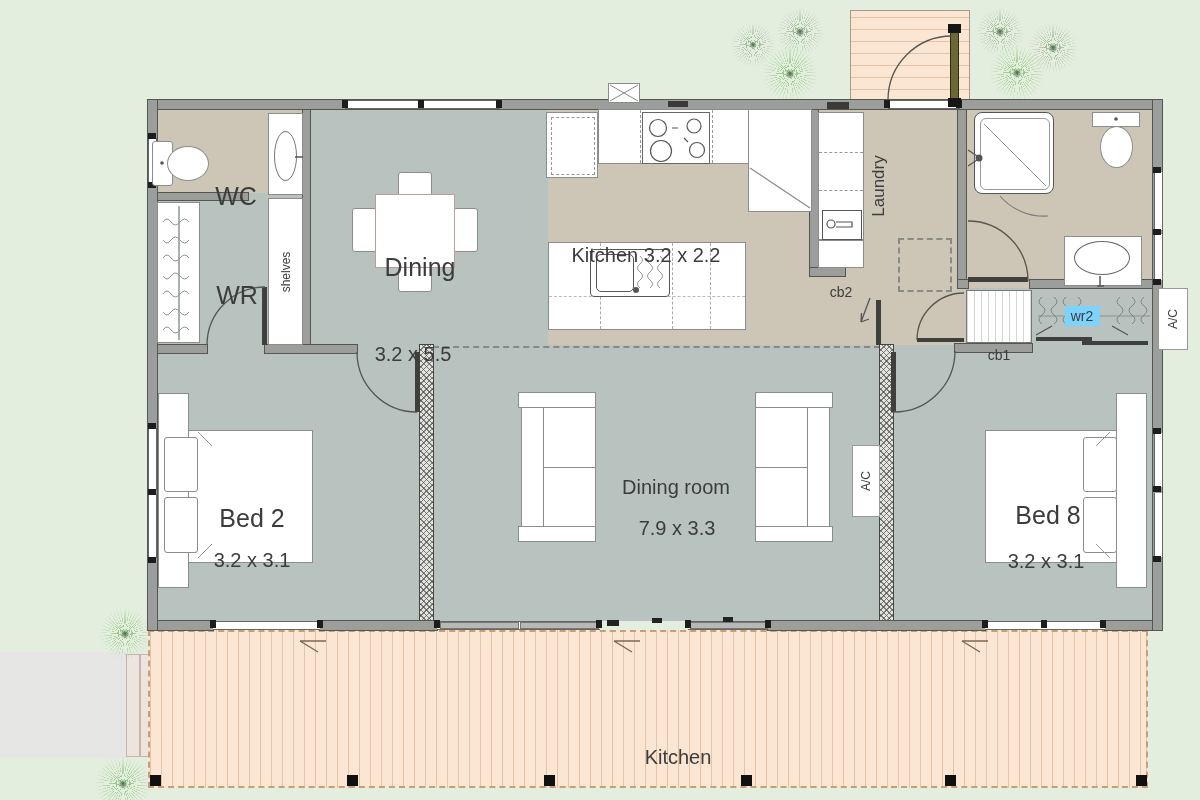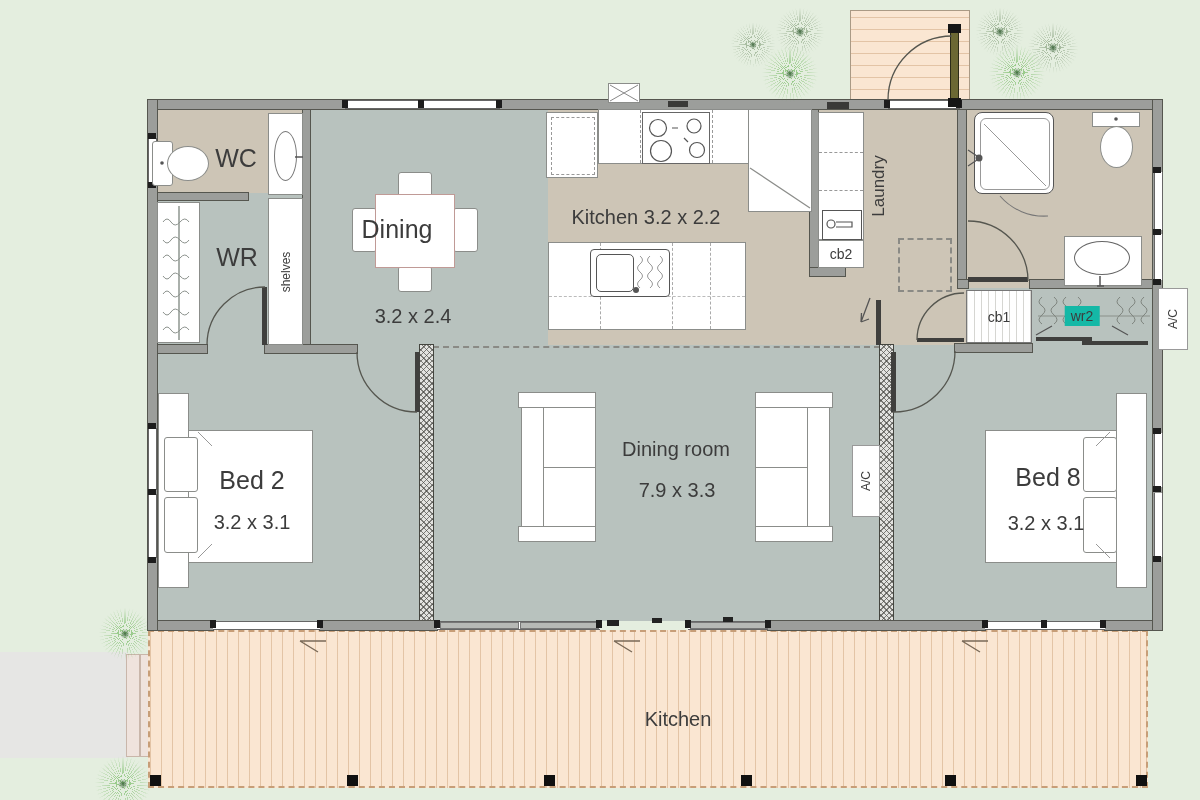--- a/index.html
+++ b/index.html
@@ -18,35 +18,35 @@
   .furn{position:absolute;background:#fff;border:1px solid #8b8d8a;box-sizing:border-box;}
   .deck{position:absolute;background-color:#fae6d2;
         background-image:repeating-linear-gradient(90deg,rgba(190,140,95,.38) 0 1px,transparent 1px 11px);
         border:2px dashed #c79e78;box-sizing:border-box;}
   .porch{position:absolute;background-color:#fae6d2;
         background-image:repeating-linear-gradient(0deg,rgba(190,140,95,.38) 0 1px,transparent 1px 12px);
         border:1px solid #aa9a85;box-sizing:border-box;}
   .dash{position:absolute;border-top:2px dashed #8a8a85;}
   .dashbox{position:absolute;border:2px dashed #8a8a85;box-sizing:border-box;}
   .post{position:absolute;width:11px;height:11px;background:#101010;}
-  .label{position:absolute;transform:translate(-50%,-50%);white-space:nowrap;}
+  .label{position:absolute;transform:translate(-50%,-50%);white-space:nowrap;margin-top:38px;}
   .vlabel{position:absolute;transform:translate(-50%,-50%) rotate(-90deg);white-space:nowrap;}
   .fs26{font-size:25px;} .fs20{font-size:20px;} .fs17{font-size:17px;}
   .fs14{font-size:14px;} .fs12{font-size:12px;}
   .tree{position:absolute;border-radius:50%;
         background:repeating-conic-gradient(rgba(115,145,105,.55) 0deg 2.5deg,transparent 2.5deg 8.5deg);
         -webkit-mask-image:radial-gradient(circle,#000 18%,transparent 66%);
         mask-image:radial-gradient(circle,#000 18%,transparent 66%);}
   .tree.green{background:repeating-conic-gradient(rgba(105,180,85,.6) 0deg 2.5deg,transparent 2.5deg 8.5deg);}
   .tree::after{content:"";position:absolute;inset:41%;border-radius:50%;
         background:radial-gradient(circle,rgba(45,90,45,.85),rgba(45,90,45,0) 70%);}
   .doorleaf{position:absolute;background:#3f3f3d;}
   .cb1fill{position:absolute;background:#fff;border:1px solid #777;box-sizing:border-box;
         background-image:repeating-linear-gradient(90deg,#d6d6d2 0 1px,transparent 1px 7px);}
-  .labelbox{position:absolute;background:#14b8a6;transform:translate(-50%,-50%);padding:2px 6px;}
+  .labelbox{position:absolute;background:#7dd3fc;transform:translate(-50%,-50%);padding:2px 6px;}
   svg.overlay{position:absolute;left:0;top:0;pointer-events:none;}
 </style>
 </head>
 <body>
 
 <div id="plan">
 
   <div class="abs" style="left:0;top:652px;width:128px;height:106px;background:#e6e6e4;"></div>
   <div class="abs" style="left:126px;top:654px;width:14px;height:103px;background:#efe3dd;border:1px solid #c9b6aa;box-sizing:border-box;"></div>
   <div class="abs" style="left:140px;top:654px;width:14px;height:103px;background:#efe3dd;border:1px solid #c9b6aa;box-sizing:border-box;"></div>
@@ -275,22 +275,22 @@
     <path d="M300 641 h26 M300 641 l18 11" stroke="#7a6a58" stroke-width="1.4" fill="none"></path>
     <path d="M614 641 h26 M614 641 l18 11" stroke="#7a6a58" stroke-width="1.4" fill="none"></path>
     <path d="M962 641 h26 M962 641 l18 11" stroke="#7a6a58" stroke-width="1.4" fill="none"></path>
 
     <path d="M870 298 L861 322 M861 322 l0.5 -9 M861 322 l8 -3" stroke="#555" stroke-width="1.3" fill="none"></path>
   </svg>
 
   <div class="label fs26" style="left:236px;top:158px;">WC</div>
   <div class="label fs26" style="left:237px;top:257px;">WR</div>
   <div class="vlabel fs12" style="left:286px;top:272px;">shelves</div>
-  <div class="label fs26" style="left:397px;top:229px;">Dining</div>
-  <div class="label fs20" style="left:413px;top:316px;">3.2 x 2.4</div>
+  <div class="label fs26" style="left:420px;top:229px;">Dining</div>
+  <div class="label fs20" style="left:413px;top:316px;">3.2 x 5.5</div>
   <div class="label fs20" style="left:646px;top:217px;">Kitchen 3.2 x 2.2</div>
   <div class="vlabel fs17" style="left:879px;top:186px;">Laundry</div>
   <div class="label fs14" style="left:841px;top:254px;">cb2</div>
   <div class="label fs14" style="left:999px;top:317px;">cb1</div>
   <div class="labelbox fs14" style="left:1082px;top:316px;">wr2</div>
   <div class="vlabel fs12" style="left:1173px;top:319px;">A/C</div>
   <div class="vlabel fs12" style="left:866px;top:481px;">A/C</div>
   <div class="label fs26" style="left:252px;top:480px;">Bed 2</div>
   <div class="label fs20" style="left:252px;top:522px;">3.2 x 3.1</div>
   <div class="label fs20" style="left:676px;top:449px;">Dining room</div>

